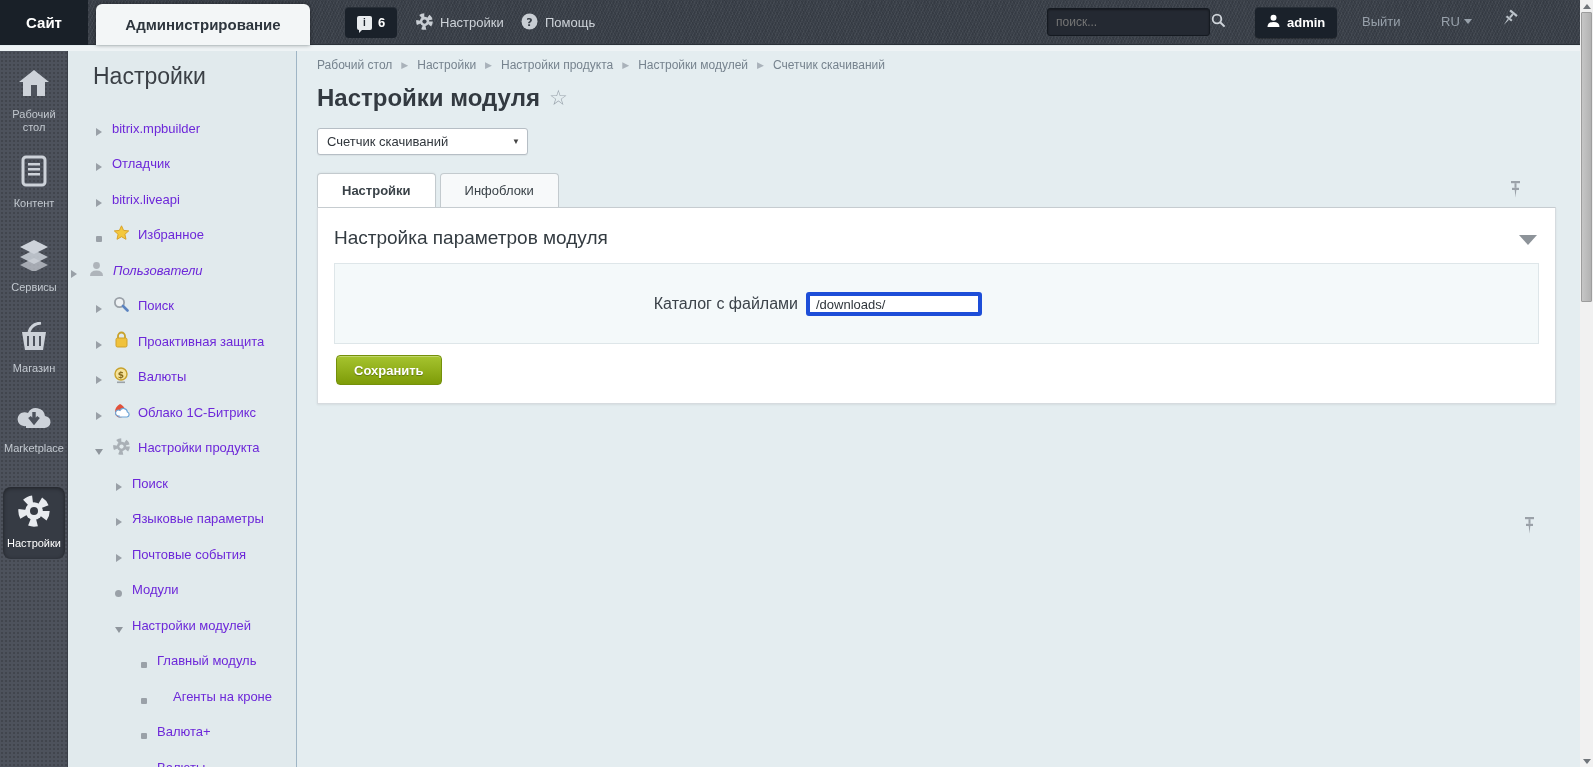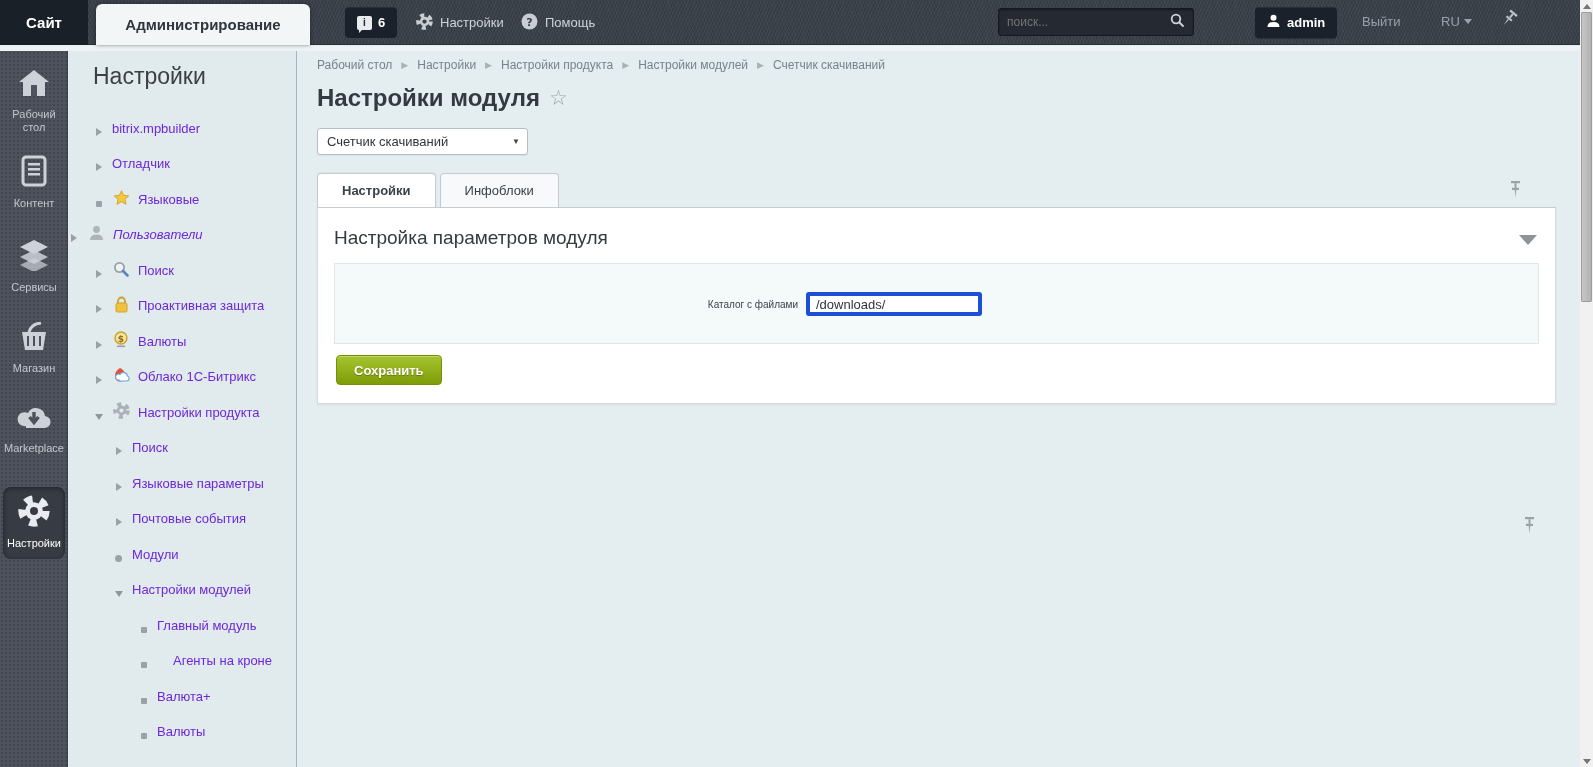--- a/index.html
+++ b/index.html
@@ -18,21 +18,21 @@
     border-radius:6px 6px 0 0;cursor:pointer;box-shadow:0 0 4px rgba(0,0,0,.4);}
   .notif{position:absolute;left:345px;top:7px;height:31px;min-width:52px;background:#1a212a;border-radius:4px;
     display:flex;align-items:center;justify-content:center;gap:6px;padding:0 8px;cursor:pointer;
     box-shadow:inset 0 1px 0 rgba(255,255,255,.06);}
   .notif-i{width:15px;height:14px;background:#e9ecef;border-radius:2px;position:relative;
     display:flex;align-items:center;justify-content:center;font-size:10px;font-weight:bold;color:#20262e;}
   .notif-i::after{content:"";position:absolute;left:2px;bottom:-3px;border:3px solid transparent;border-top-color:#e9ecef;border-left-color:#e9ecef;}
   .notif-count{color:#fff;font-size:13px;font-weight:bold;}
   .tb-group{position:absolute;top:0;height:45px;display:flex;align-items:center;gap:7px;color:#ced3d9;font-size:13px;cursor:pointer;}
   .tb-group span{color:#ced3d9;}
-  .search-box{position:absolute;left:998px;top:8px;width:196px;height:28px;background:#242932;
+  .search-box{position:absolute;left:1047px;top:8px;width:163px;height:28px;background:#242932;
     border:1px solid #151a21;border-radius:3px;display:flex;align-items:center;padding:0 8px;
     box-shadow:inset 0 1px 2px rgba(0,0,0,.4);}
   .search-box input{flex:1;background:transparent;border:none;outline:none;color:#959ca6;font-size:12px;font-family:inherit;}
   .admin-btn{position:absolute;left:1255px;top:7px;height:31px;background:#1a212a;border-radius:4px;
     display:flex;align-items:center;gap:7px;padding:0 12px;color:#fff;font-size:13px;font-weight:bold;cursor:pointer;
     box-shadow:inset 0 1px 0 rgba(255,255,255,.06),0 1px 1px rgba(0,0,0,.3);}
   .tb-link{position:absolute;top:14px;color:#98a1ab;font-size:13px;cursor:pointer;}
   .lang{display:flex;align-items:center;gap:4px;}
   .caret-down{width:0;height:0;border-left:4px solid transparent;border-right:4px solid transparent;border-top:5px solid #98a1ab;}
   .tb-pin{position:absolute;left:1500px;top:9px;transform:rotate(40deg);cursor:pointer;}
@@ -81,21 +81,21 @@
     border:1px solid #c3cace;border-bottom:none;border-radius:4px 4px 0 0;background:#f7f9fa;margin-right:4px;}
   .tab.active{background:#fff;font-weight:bold;height:34px;position:relative;z-index:2;box-shadow:0 -1px 2px rgba(0,0,0,.04);}
   .tab-pin{position:absolute;left:1210px;top:129px;cursor:pointer;}
   .panel{position:absolute;left:19px;top:156px;width:1239px;height:197px;background:#fff;
     border:1px solid #d6dbdf;border-top:1px solid #c6ccd0;box-shadow:0 1px 2px rgba(0,0,0,.07);}
   .panel-title{position:absolute;left:16px;top:19px;font-size:19px;color:#333b41;}
   .collapse-arrow{position:absolute;right:18px;top:27px;width:0;height:0;cursor:pointer;
     border-left:9px solid transparent;border-right:9px solid transparent;border-top:10px solid #8d9399;}
   .field-box{position:absolute;left:16px;right:16px;top:55px;height:81px;background:#f4f9fa;border:1px solid #dee6e9;}
   .field-row{position:absolute;left:0;right:0;top:28px;display:flex;align-items:center;}
-  .field-label{width:471px;text-align:right;font-size:10px;color:#3c434a;padding-right:8px;}
+  .field-label{width:471px;text-align:right;font-size:16px;color:#3c434a;padding-right:8px;}
   .field-input{width:176px;height:24px;border:4px solid #1d4ed8;border-radius:3px;font-size:13px;color:#2f353b;
     padding:0 6px;font-family:inherit;background:#fff;outline:none;}
   .save-btn{position:absolute;left:18px;top:147px;height:30px;padding:0 17px;border-radius:4px;cursor:pointer;
     background:linear-gradient(#a6c42f,#7e9c08);border:1px solid #74900a;color:#fff;font-size:13px;font-weight:bold;
     font-family:inherit;text-shadow:0 1px 1px rgba(0,0,0,.3);box-shadow:inset 0 1px 0 rgba(255,255,255,.3);}
   .bottom-pin{position:absolute;left:1204px;top:308px;cursor:pointer;}
 
   
   .scrollbar{position:absolute;right:0;top:0;width:13px;height:767px;background:#f1f1f1;z-index:10;}
   .sb-arrow{position:absolute;left:0;width:13px;height:12px;display:flex;align-items:center;justify-content:center;cursor:pointer;}
@@ -224,28 +224,34 @@
         <span>bitrix.mpbuilder</span>
       </div>
       <div class="sb-row" style="padding-left: 25px;">
         <span class="marker">
           <span class="tri-r"></span>
         </span>
         <span>Отладчик</span>
       </div>
       <div class="sb-row" style="padding-left: 25px;">
         <span class="marker">
+          <span class="tri-r"></span>
+        </span>
+        <span>bitrix.liveapi</span>
+      </div>
+      <div class="sb-row" style="padding-left: 25px;">
+        <span class="marker">
           <span class="sq"></span>
         </span>
         <span class="sb-ico">
           <svg width="17" height="16" viewBox="0 0 17 16">
             <path d="M8.5 0.8 L10.6 5.4 15.7 5.9 11.9 9.3 13 14.3 8.5 11.7 4 14.3 5.1 9.3 1.3 5.9 6.4 5.4Z" fill="#f4c83d" stroke="#d9a32a" stroke-width="1"></path>
           </svg>
         </span>
-        <span>Языковые</span>
+        <span>Избранное</span>
       </div>
       <div class="sb-row" style=" font-style: italic;">
         <span class="marker">
           <span class="tri-r"></span>
         </span>
         <span class="sb-ico">
           <svg width="15" height="16" viewBox="0 0 15 16">
             <circle cx="7.5" cy="4.5" r="3.4" fill="#aeb4ba"></circle>
             <path d="M1 15 Q1 9.5 7.5 9.5 Q14 9.5 14 15Z" fill="#aeb4ba"></path>
           </svg>

